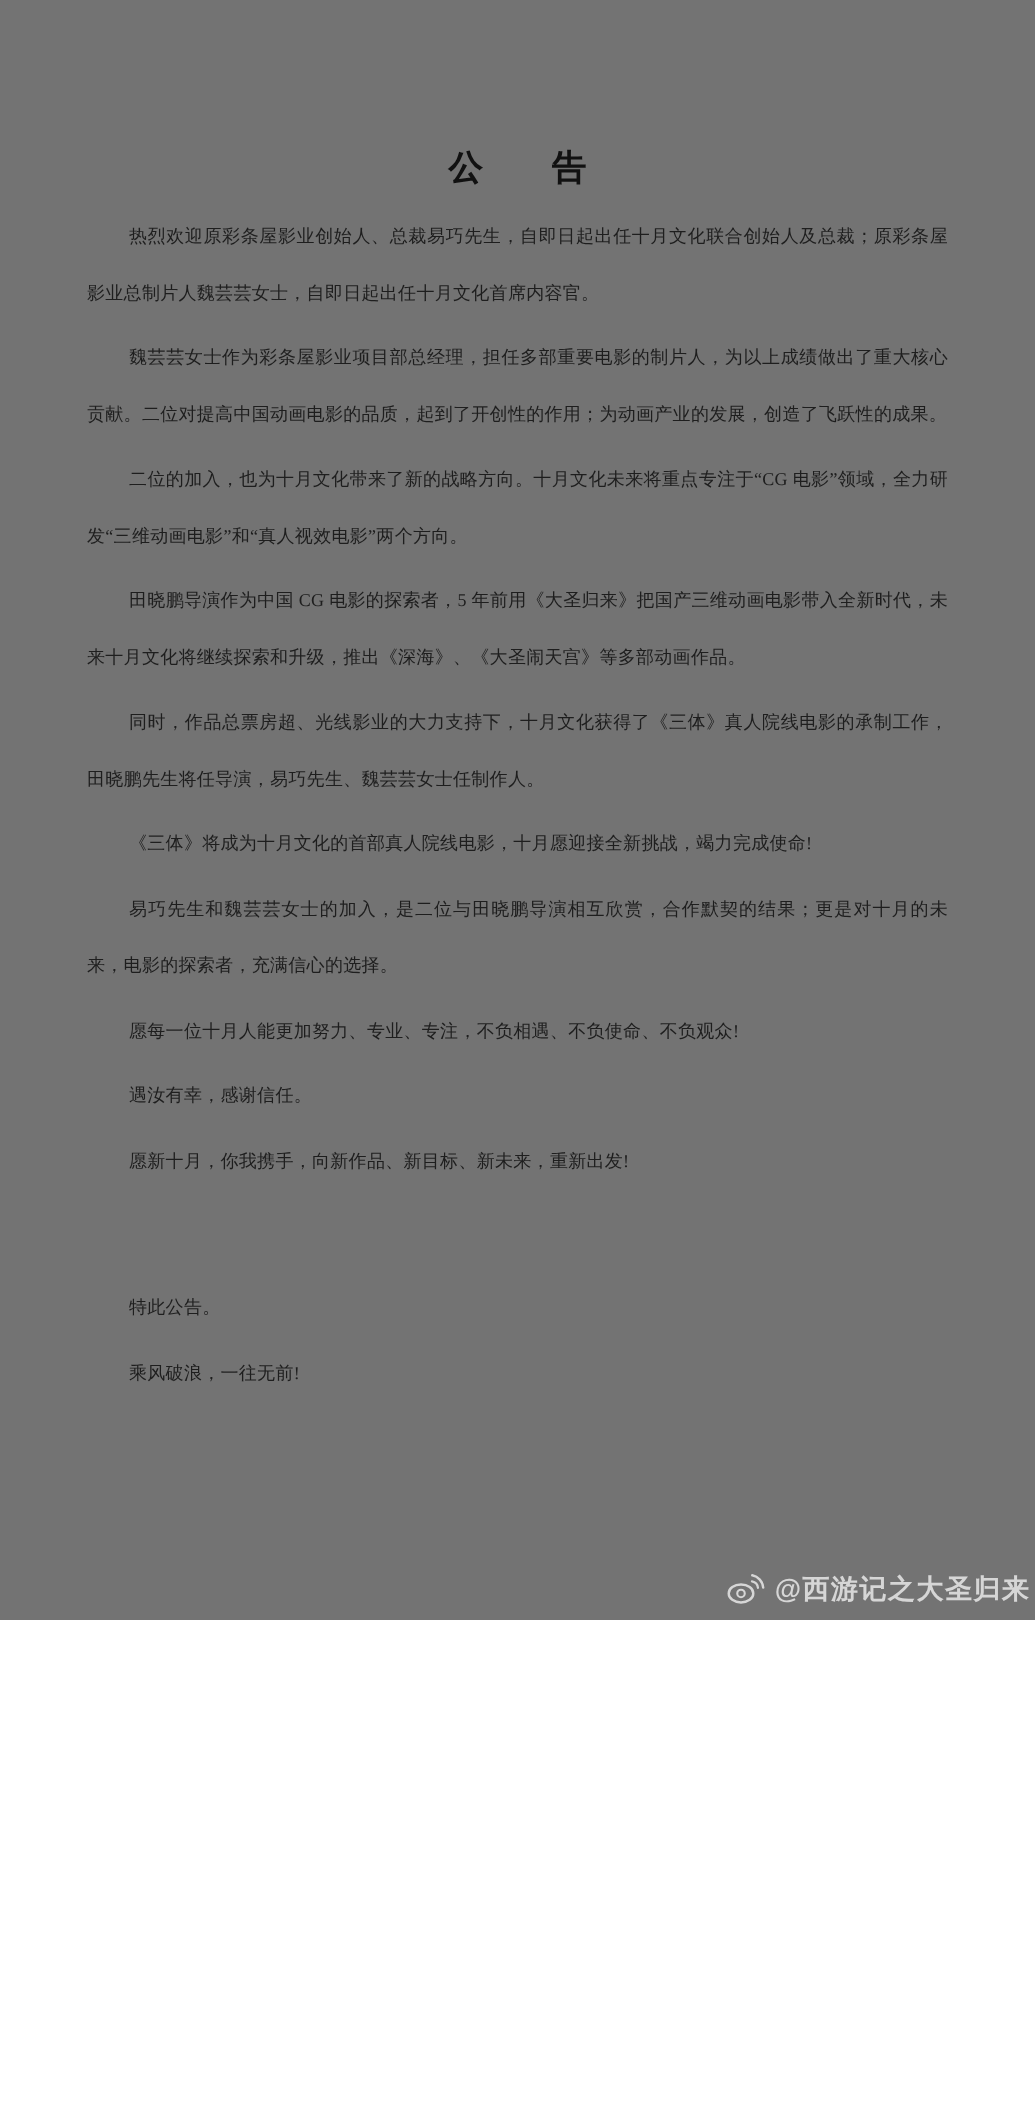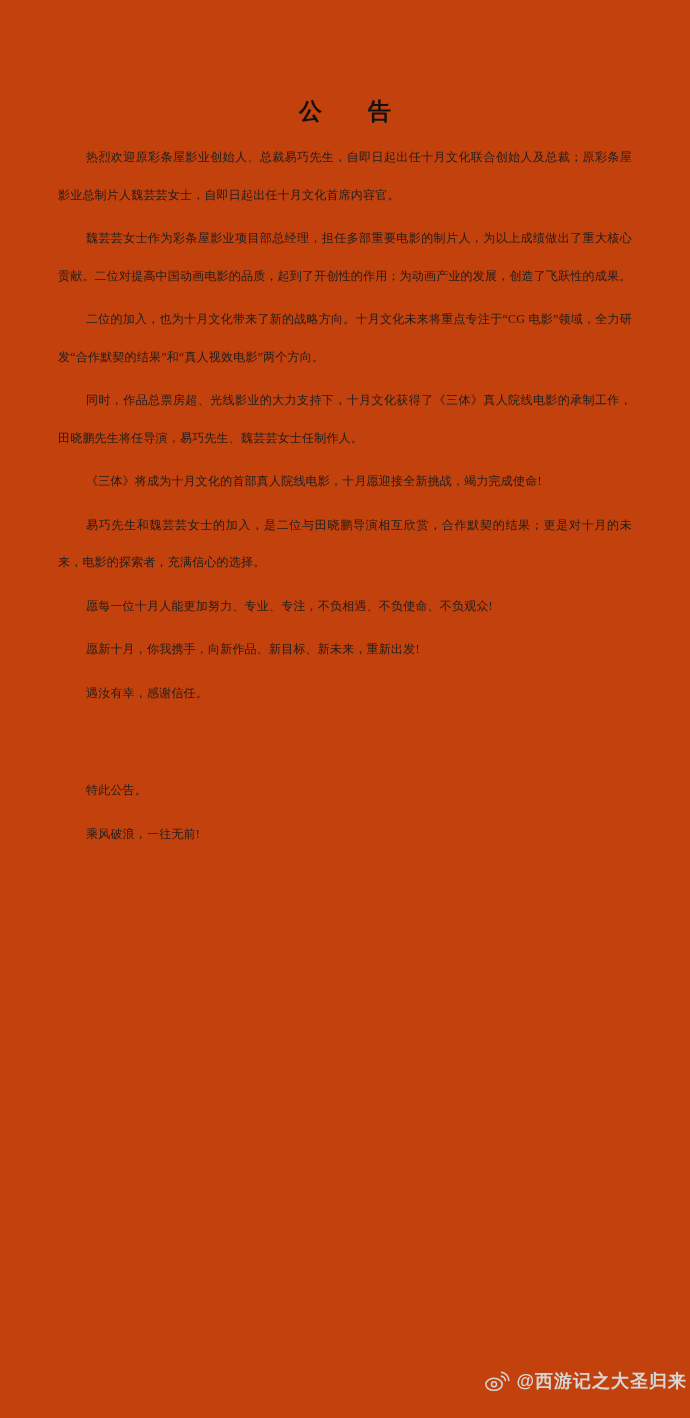--- a/index.html
+++ b/index.html
@@ -3,22 +3,22 @@
 <meta charset="utf-8">
 <style>
   html, body {
     margin: 0;
     padding: 0;
     background: #ffffff;
   }
   .page {
     position: relative;
     width: 690px;
-    height: 1418px;
-    background: #c2410c;
+    height: 1080px;
+    background: #737373;
     overflow: hidden;
     font-family: "Liberation Serif", "DejaVu Serif", serif;
     color: #1e1e1e;
   }
   .doc {
     padding: 96px 58px 0 58px;
   }
   .title {
     margin: 0 0 13px 0;
     font-family: "Liberation Sans", "DejaVu Sans", sans-serif;
@@ -36,21 +36,21 @@
     text-indent: 28px;
     text-align: justify;
     letter-spacing: 0.2px;
   }
   .closing {
     margin-top: 60px;
   }
   .watermark {
     position: absolute;
     right: 3px;
-    bottom: 25px;
+    bottom: 9px;
     display: flex;
     align-items: center;
     gap: 5px;
     color: #d6d6d6;
     font-family: "Liberation Sans", "DejaVu Sans", sans-serif;
     font-size: 18px;
     font-weight: 700;
     letter-spacing: 1px;
     user-select: none;
   }
@@ -61,27 +61,28 @@
 </style>
 </head>
 <body>
 
 <div class="page">
   <div class="doc">
     <h1 class="title">公　　告</h1>
 
     <p class="para">热烈欢迎原彩条屋影业创始人、总裁易巧先生，自即日起出任十月文化联合创始人及总裁；原彩条屋影业总制片人魏芸芸女士，自即日起出任十月文化首席内容官。</p>
     <p class="para">魏芸芸女士作为彩条屋影业项目部总经理，担任多部重要电影的制片人，为以上成绩做出了重大核心贡献。二位对提高中国动画电影的品质，起到了开创性的作用；为动画产业的发展，创造了飞跃性的成果。</p>
-    <p class="para">二位的加入，也为十月文化带来了新的战略方向。十月文化未来将重点专注于“CG 电影”领域，全力研发“合作默契的结果”和“真人视效电影”两个方向。</p>
+    <p class="para">二位的加入，也为十月文化带来了新的战略方向。十月文化未来将重点专注于“CG 电影”领域，全力研发“三维动画电影”和“真人视效电影”两个方向。</p>
+    <p class="para">田晓鹏导演作为中国 CG 电影的探索者，5 年前用《大圣归来》把国产三维动画电影带入全新时代，未来十月文化将继续探索和升级，推出《深海》、《大圣闹天宫》等多部动画作品。</p>
     <p class="para">同时，作品总票房超、光线影业的大力支持下，十月文化获得了《三体》真人院线电影的承制工作，田晓鹏先生将任导演，易巧先生、魏芸芸女士任制作人。</p>
     <p class="para">《三体》将成为十月文化的首部真人院线电影，十月愿迎接全新挑战，竭力完成使命!</p>
     <p class="para">易巧先生和魏芸芸女士的加入，是二位与田晓鹏导演相互欣赏，合作默契的结果；更是对十月的未来，电影的探索者，充满信心的选择。</p>
     <p class="para">愿每一位十月人能更加努力、专业、专注，不负相遇、不负使命、不负观众!</p>
+    <p class="para">遇汝有幸，感谢信任。</p>
     <p class="para">愿新十月，你我携手，向新作品、新目标、新未来，重新出发!</p>
-    <p class="para">遇汝有幸，感谢信任。</p>
     <p class="para closing">特此公告。</p>
 
     <p class="para">乘风破浪，一往无前!</p>
 
   </div>
 
   <div class="watermark">
     <span class="wm-icon">
       <svg width="27" height="22" viewBox="0 0 27 22" xmlns="http://www.w3.org/2000/svg">
         <ellipse cx="10" cy="14.3" rx="8.2" ry="6" fill="none" stroke="#d6d6d6" stroke-width="1.6"></ellipse>

